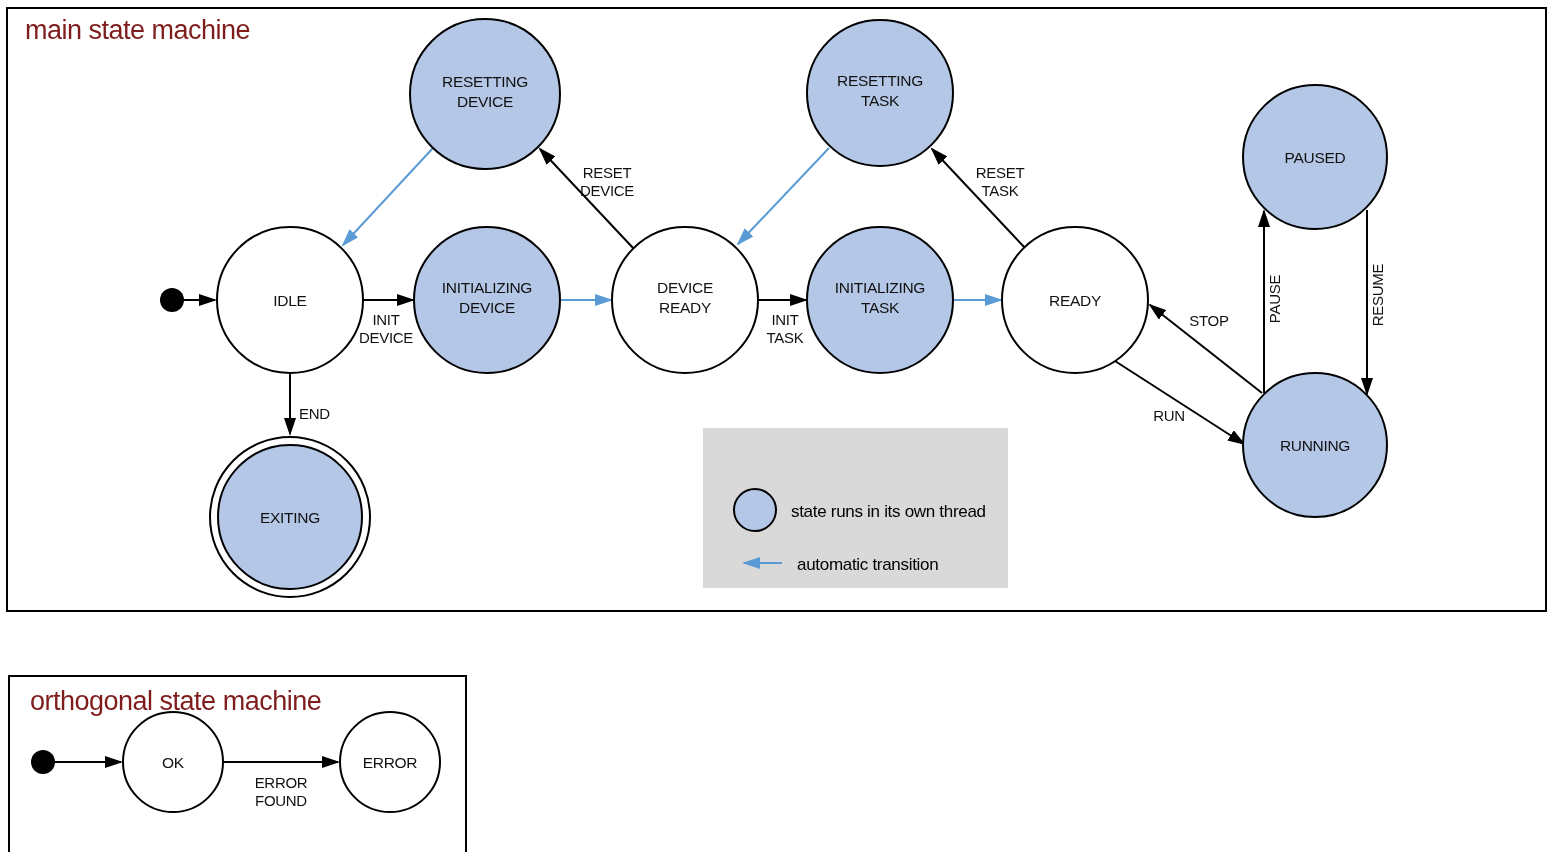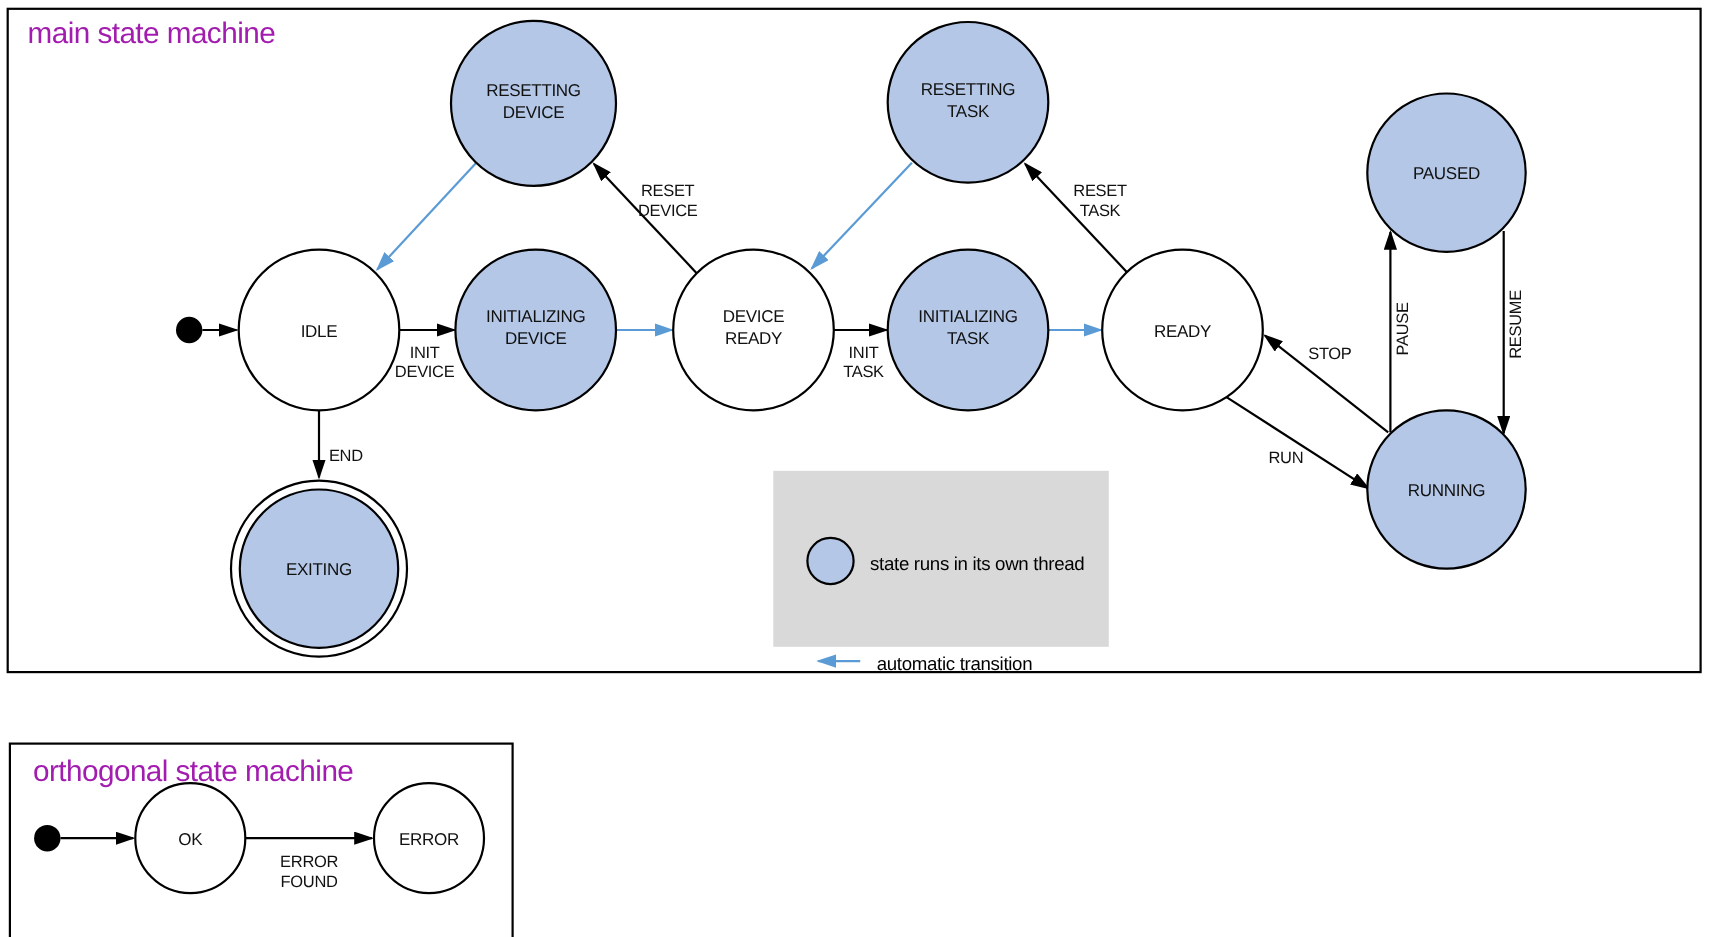--- a/index.html
+++ b/index.html
@@ -1,27 +1,27 @@
 <!DOCTYPE html>
 <html><head>
 <meta charset="utf-8">
 <style>
   html,body{margin:0;padding:0;background:#ffffff;}
   body{width:1555px;height:852px;position:relative;font-family:"Liberation Sans",sans-serif;color:#000;}
   .panel{position:absolute;border:2px solid #000;background:#fff;box-sizing:border-box;}
-  .panel-title{position:absolute;font-size:27px;letter-spacing:-0.5px;color:#a21caf;white-space:nowrap;}
+  .panel-title{position:absolute;font-size:27px;letter-spacing:-0.5px;color:#7f1d1d;white-space:nowrap;}
   #main-panel{left:6px;top:7px;width:1541px;height:605px;}
   #main-title{left:17px;top:6px;}
   #ortho-panel{left:8px;top:675px;width:459px;height:208px;padding-left:23px;}
   #ortho-title{left:20px;top:9px;}
   #legend-box{position:absolute;left:703px;top:428px;width:305px;height:160px;background:#d9d9d9;}
   #legend-title{position:absolute;left:0;top:5px;width:100%;text-align:center;font-size:26px;letter-spacing:-0.5px;}
   .legend-row{position:absolute;left:29px;display:flex;align-items:center;gap:13px;}
   #legend-row-thread{top:59px;}
-  #legend-row-auto{top:127px;margin-top:38px;}
+  #legend-row-auto{top:127px;}
   .legend-label{font-size:17px;letter-spacing:-0.3px;white-space:nowrap;}
   #diagram{position:absolute;left:0;top:0;pointer-events:none;}
   .slabel{font-size:15.5px;letter-spacing:-0.3px;fill:#111;}
   .elabel{font-size:15px;letter-spacing:-0.3px;fill:#111;}
 </style>
 </head>
 <body>
 
 <div class="panel" id="main-panel">
   <div class="panel-title" id="main-title">main state machine</div>

